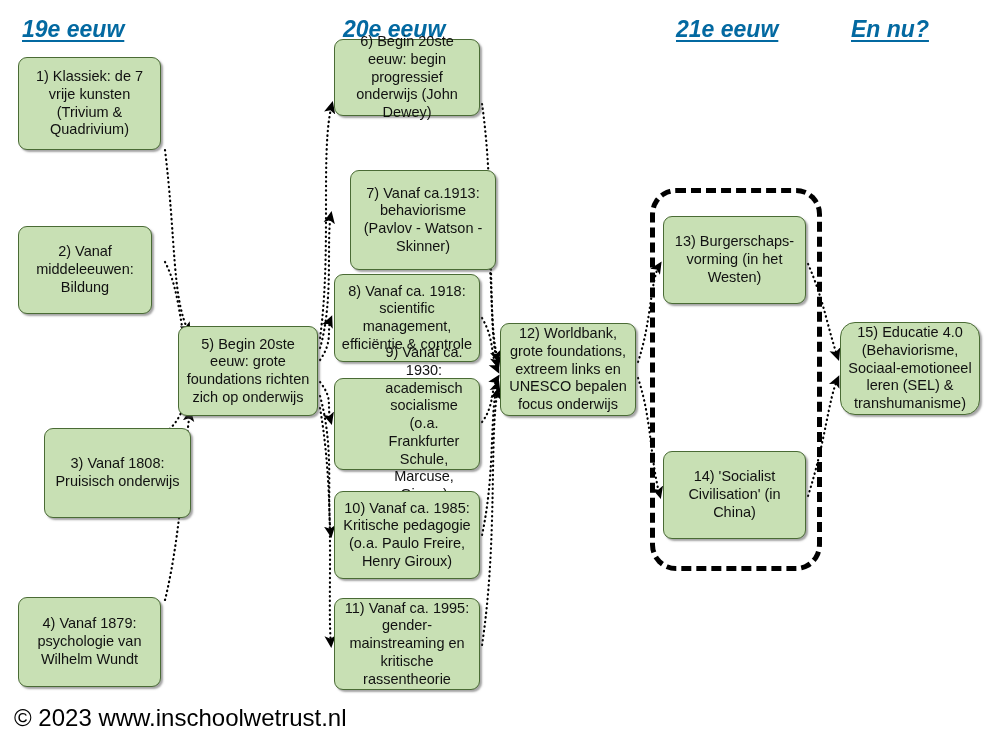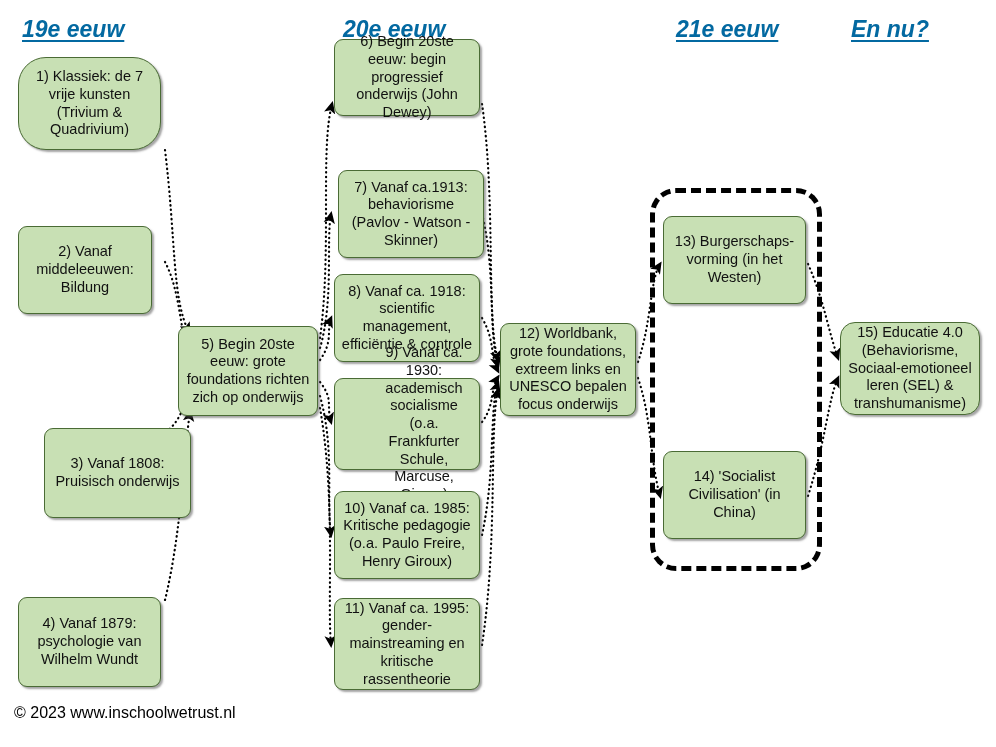--- a/index.html
+++ b/index.html
@@ -58,21 +58,21 @@
     top: 0;
     width: 996px;
     height: 747px;
     z-index: 2;
     pointer-events: none;
   }
   .footer {
     position: absolute;
     left: 14px;
     top: 704px;
-    font-size: 16px;
+    font-size: 24px;
     color: #000000;
     white-space: nowrap;
   }
 </style>
 </head>
 <body>
 
 <div id="canvas">
 
   <svg id="links" viewBox="0 0 996 747">
@@ -108,39 +108,39 @@
   <div id="group-layer">
       <div class="group-box" style="left: 650px; top: 188px; width: 172px; height: 383px;"></div>
     </div>
   <div id="header-layer">
       <div class="col-header" style="left: 22px; top: 16px;">19e eeuw</div>
       <div class="col-header" style="left: 343px; top: 16px;">20e eeuw</div>
       <div class="col-header" style="left: 676px; top: 16px;">21e eeuw</div>
       <div class="col-header" style="left: 851px; top: 16px;">En nu?</div>
     </div>
   <div id="node-layer">
-      <div class="node" style="left: 18px; top: 57px; width: 143px; height: 93px; border-radius: 28px;">
+      <div class="node" style="left: 18px; top: 57px; width: 143px; height: 93px;">
         <span>1) Klassiek: de 7 vrije kunsten (Trivium &amp; Quadrivium)</span>
       </div>
       <div class="node" style="left: 18px; top: 226px; width: 134px; height: 88px;">
         <span>2) Vanaf middeleeuwen: Bildung</span>
       </div>
       <div class="node" style="left: 16px; top: 428px; width: 147px; height: 90px; margin-left: 28px;">
         <span>3) Vanaf 1808: Pruisisch onderwijs</span>
       </div>
       <div class="node" style="left: 18px; top: 597px; width: 143px; height: 90px;">
         <span>4) Vanaf 1879: psychologie van Wilhelm Wundt</span>
       </div>
       <div class="node" style="left: 178px; top: 326px; width: 140px; height: 90px;">
         <span>5) Begin 20ste eeuw: grote foundations richten zich op onderwijs</span>
       </div>
       <div class="node" style="left: 334px; top: 39px; width: 146px; height: 77px;">
         <span>6) Begin 20ste eeuw: begin progressief onderwijs (John Dewey)</span>
       </div>
-      <div class="node" style="left: 338px; top: 170px; width: 146px; height: 88px;">
+      <div class="node" style="left: 350px; top: 170px; width: 146px; height: 100px;">
         <span>7) Vanaf ca.1913: behaviorisme (Pavlov - Watson - Skinner)</span>
       </div>
       <div class="node" style="left: 334px; top: 274px; width: 146px; height: 88px;">
         <span>8) Vanaf ca. 1918: scientific management, efficiëntie &amp; controle</span>
       </div>
       <div class="node" style="left: 334px; top: 378px; width: 146px; height: 92px; padding-left: 40px;">
         <span>9) Vanaf ca. 1930: academisch socialisme (o.a. Frankfurter Schule, Marcuse, Giroux)</span>
       </div>
       <div class="node" style="left: 334px; top: 491px; width: 146px; height: 88px;">
         <span>10) Vanaf ca. 1985: Kritische pedagogie (o.a. Paulo Freire, Henry Giroux)</span>

